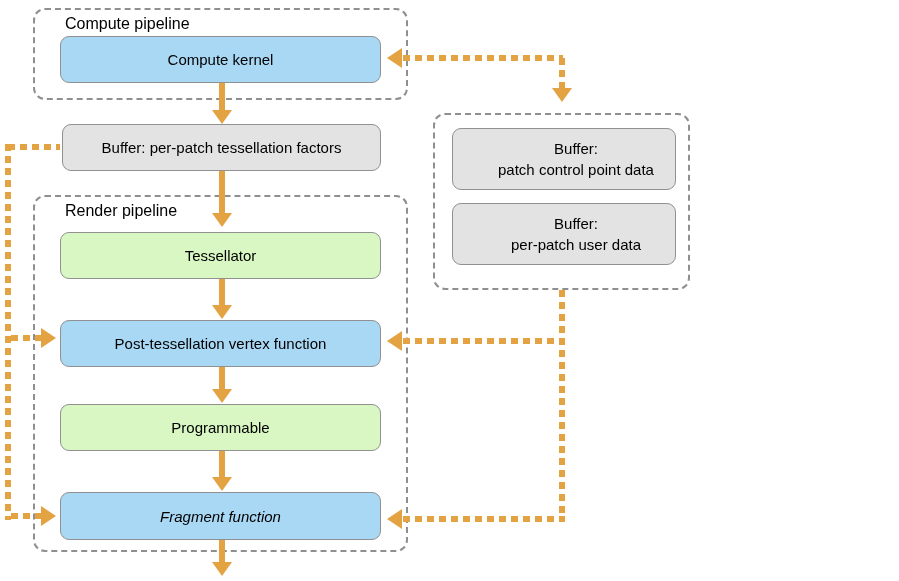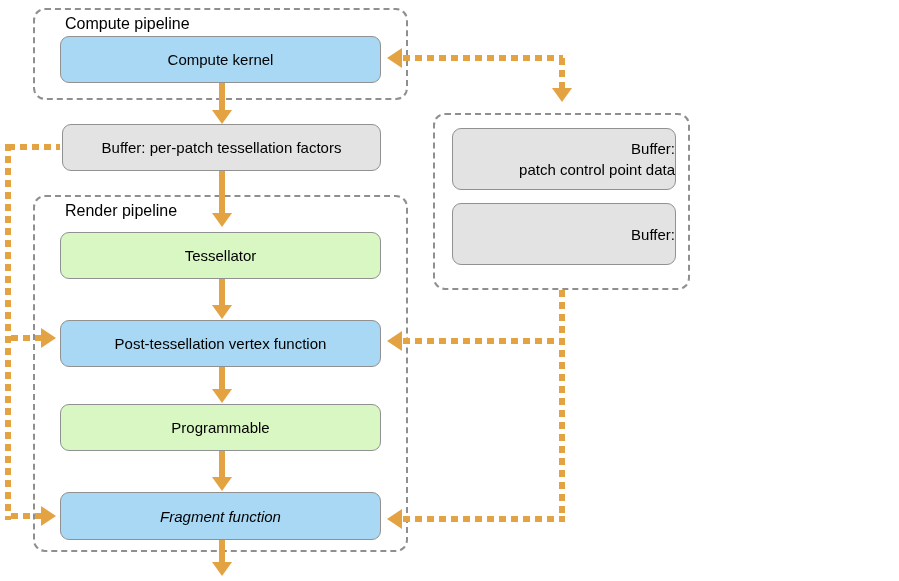--- a/index.html
+++ b/index.html
@@ -44,21 +44,21 @@
     align-items: center;
     justify-content: center;
     font-size: 15px;
     text-align: center;
   }
   .node.blue  { background: var(--programmable); }
   .node.green { background: var(--fixed); }
   .node.gray  { background: var(--buffer); }
   .node.two-line {
     flex-direction: column;
-    align-items: flex-end;
+    align-items: center;
     justify-content: center;
     padding-left: 24px;
     text-align: left;
     line-height: 21px;
   }
   .shaft-v {
     position: absolute;
     width: 6px;
     background: var(--arrow);
   }
@@ -155,20 +155,21 @@
     <span>Fragment function</span>
   </div>
 
   <div class="node gray two-line" style="left:452px; top:128px; width:224px; height:62px;">
     <span>Buffer:</span>
     <span>patch control point data</span>
   </div>
 
   <div class="node gray two-line" style="left:452px; top:203px; width:224px; height:62px;">
     <span>Buffer:</span>
+    <span>per-patch user data</span>
   </div>
 
   <div>
     <div class="shaft-v" style="left:219px; top:83px; height:28px;"></div>
     <div class="ah ah-down" style="left:212px; top:110px;"></div>
   </div>
 
   <div>
     <div class="shaft-v" style="left:219px; top:171px; height:42px;"></div>
     <div class="ah ah-down" style="left:212px; top:213px;"></div>

